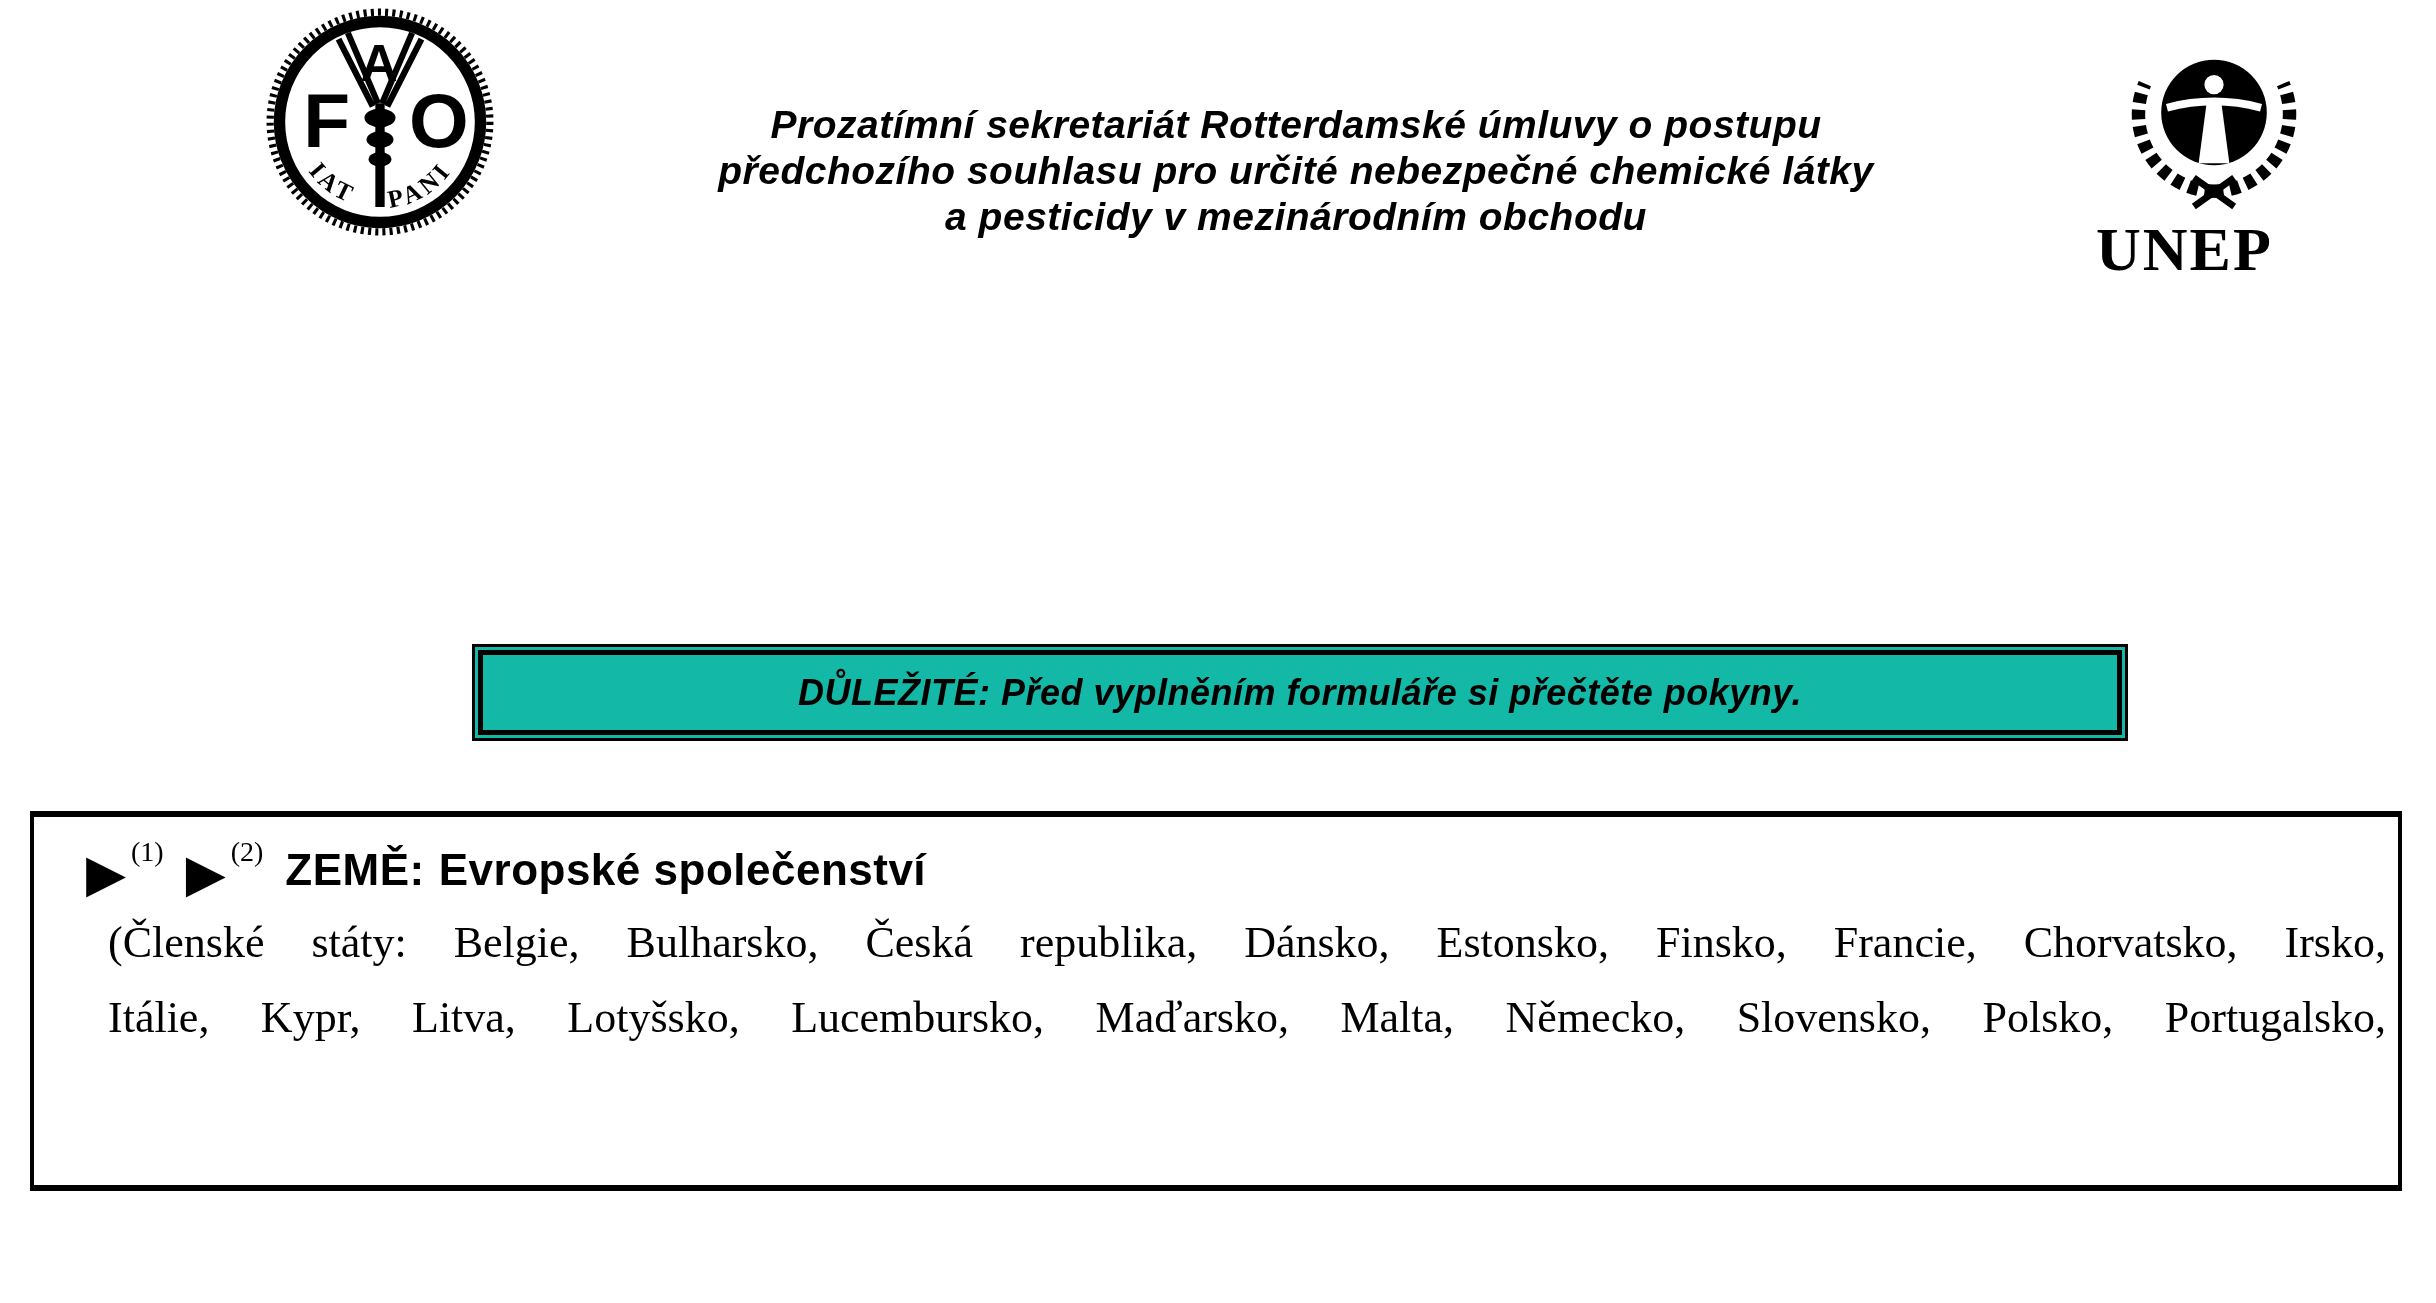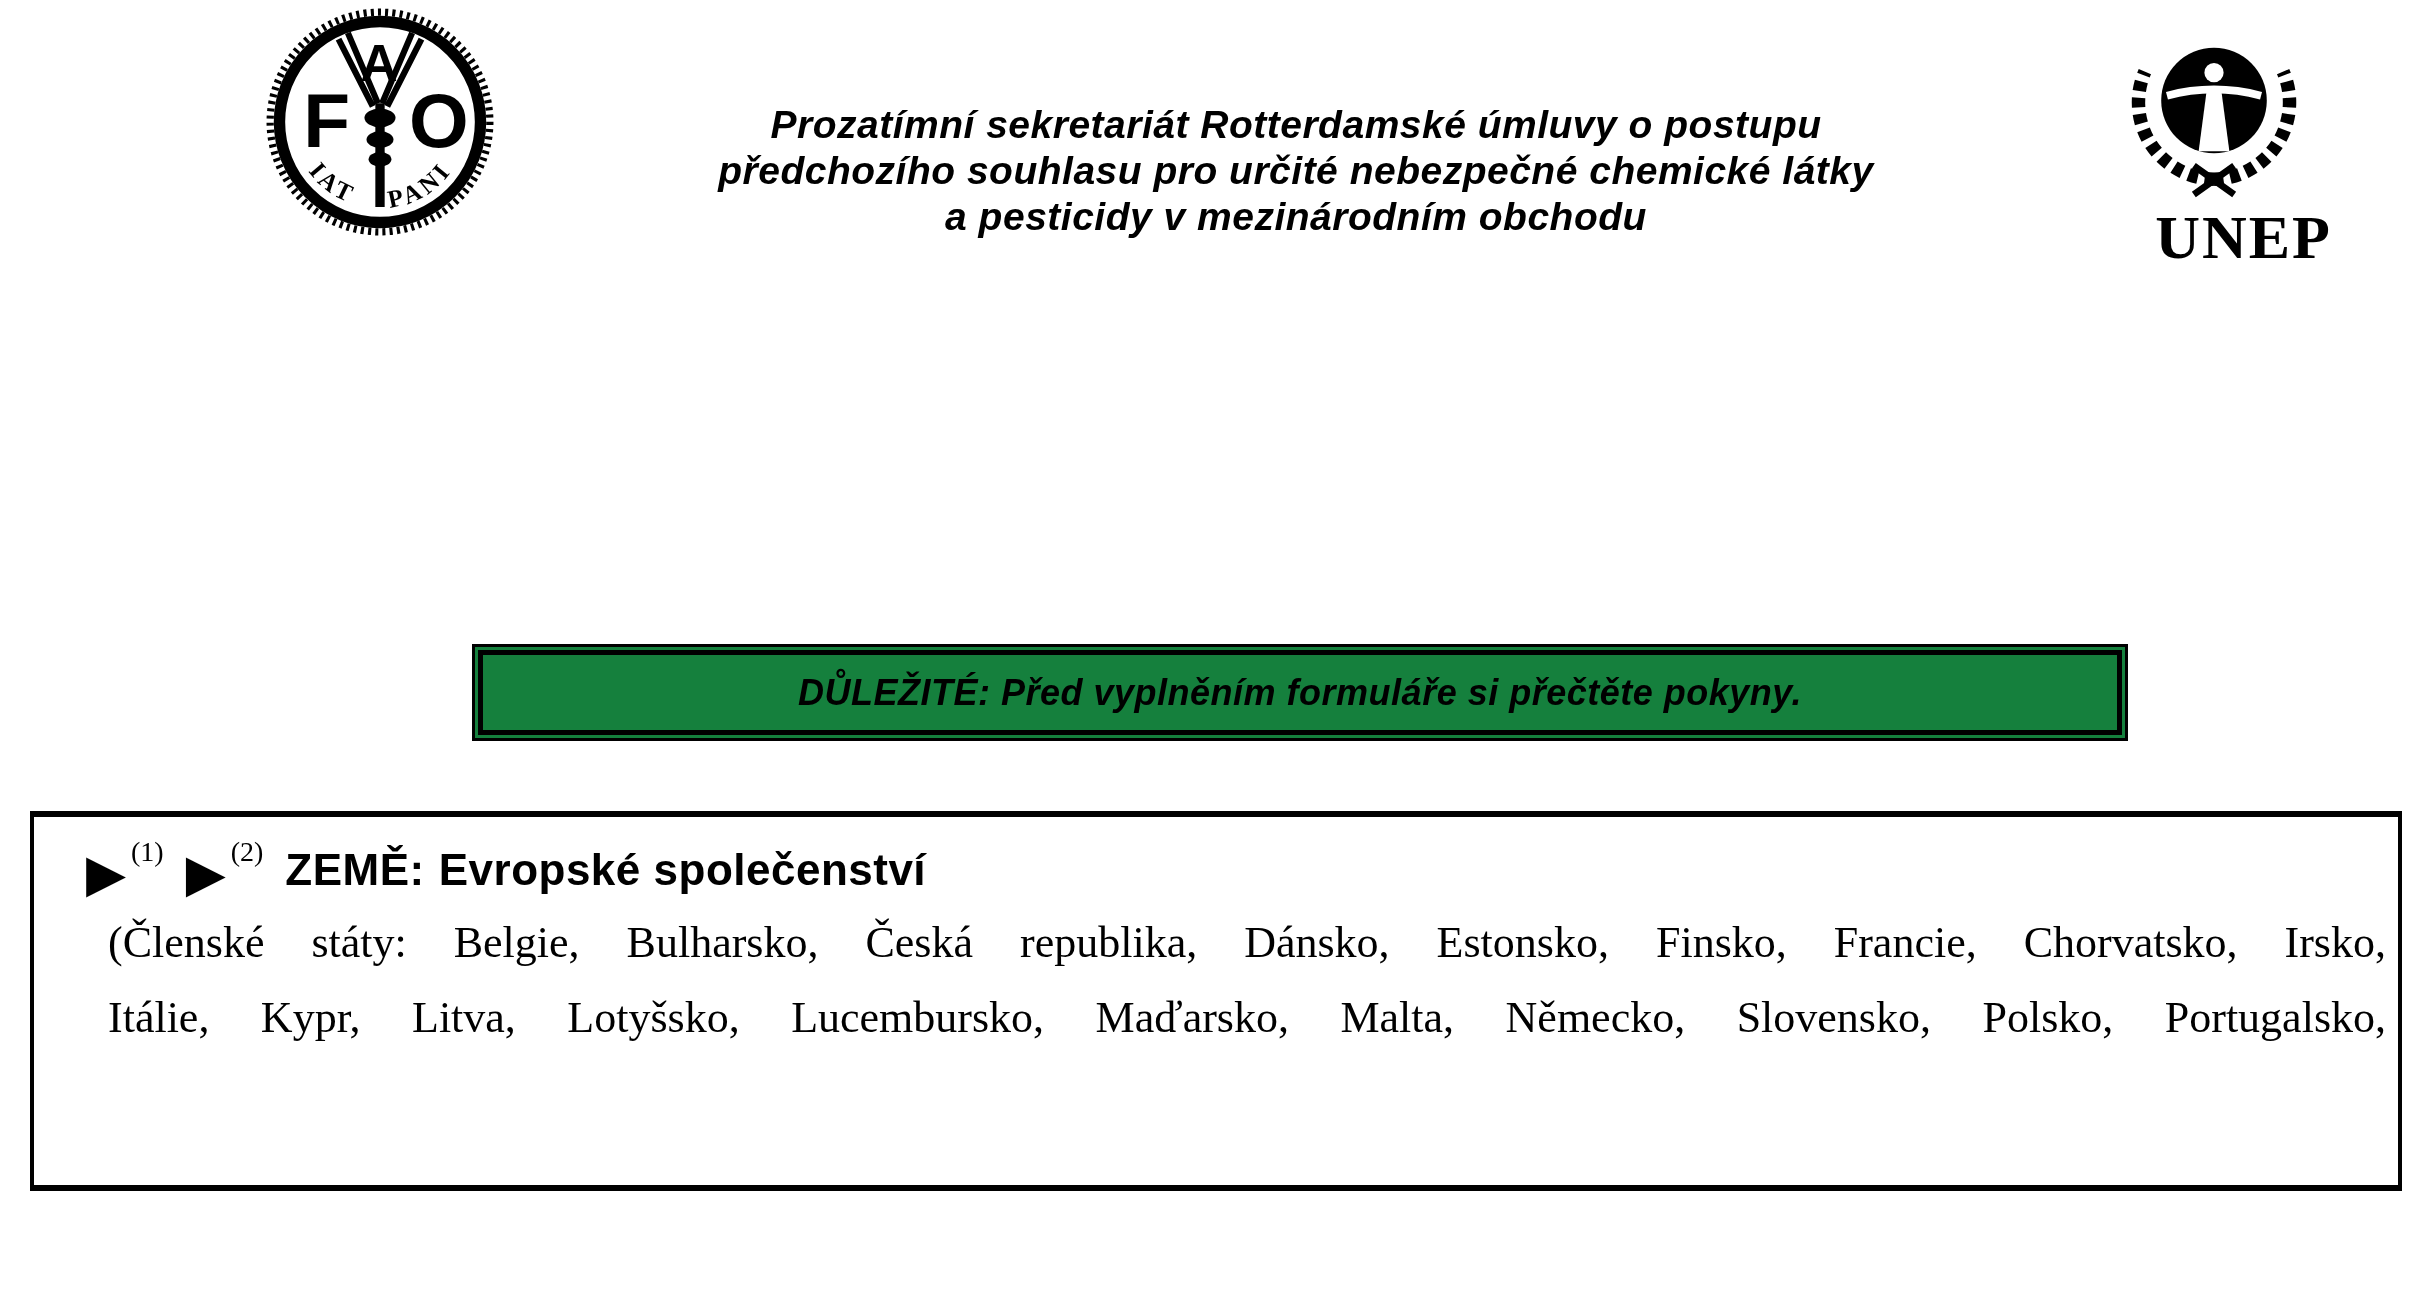--- a/index.html
+++ b/index.html
@@ -16,39 +16,39 @@
   .fao-logo svg{width:100%;height:100%;}
 
   
   .header-text{
     position:absolute;left:576px;top:102px;width:1440px;
     text-align:center;font-weight:bold;font-style:italic;
     font-size:39px;line-height:46px;letter-spacing:.5px;
   }
 
   
-  .unep{position:absolute;left:2096px;top:16px;width:236px;text-align:right;}
+  .unep{position:absolute;left:2096px;top:28px;width:236px;text-align:left;}
   .unep svg{width:212px;height:192px;display:block;margin:0 auto;}
   .unep-wordmark{
     font-family:"Liberation Serif",serif;font-weight:bold;
     font-size:62px;letter-spacing:2px;margin-top:-6px;
   }
 
   
   .banner{
     position:absolute;left:44px;top:461px;width:2358px;height:99px;
     background:#000;display:flex;align-items:center;justify-content:center;
     padding-left:176px;box-sizing:border-box;
   }
   .banner-title{color:#fff;font-weight:bold;font-size:40px;letter-spacing:3px;white-space:nowrap;}
 
   
   .notice-outer{
     position:absolute;left:472px;top:644px;width:1656px;height:97px;
-    border:3px solid #000;box-sizing:border-box;padding:3px;background:#15803d;
+    border:3px solid #000;box-sizing:border-box;padding:3px;background:#14b8a6;
   }
   .notice-inner{
     width:100%;height:100%;border:5px solid #000;box-sizing:border-box;
     display:flex;align-items:center;justify-content:center;
   }
   .notice-text{font-style:italic;font-weight:bold;font-size:36px;letter-spacing:.5px;white-space:nowrap;}
 
   
   .country-box{
     position:absolute;left:30px;top:811px;width:2372px;height:380px;

